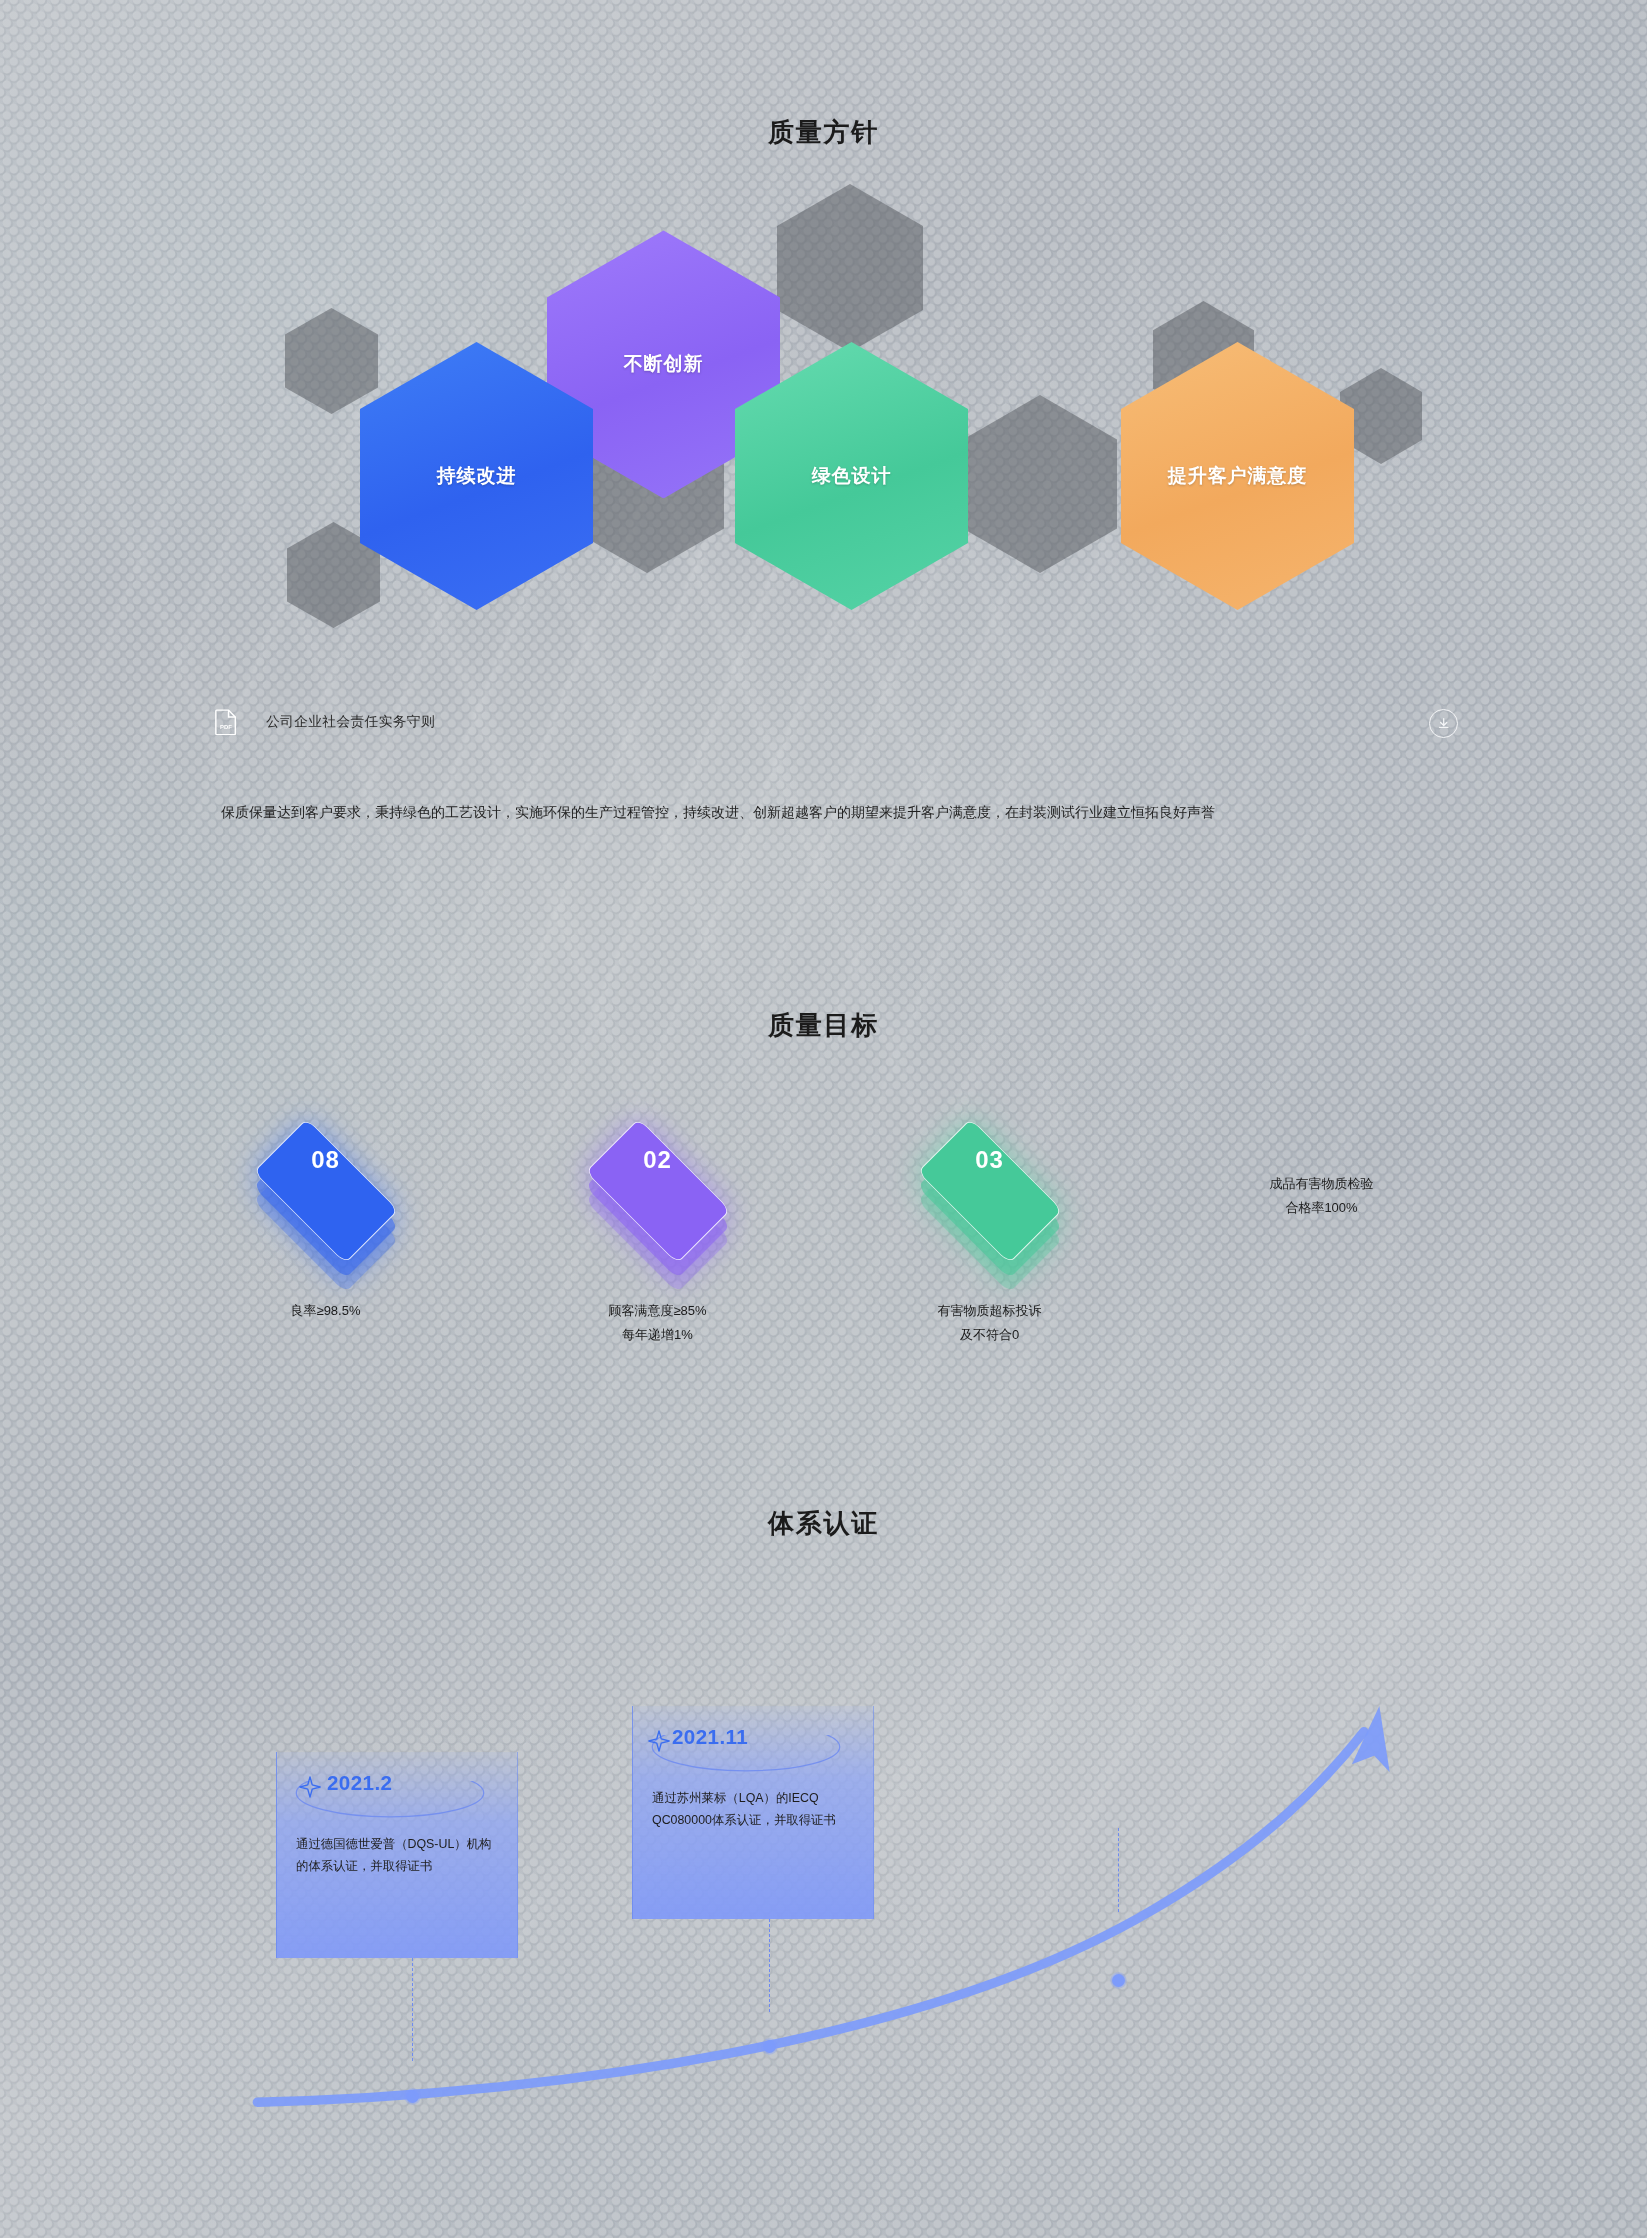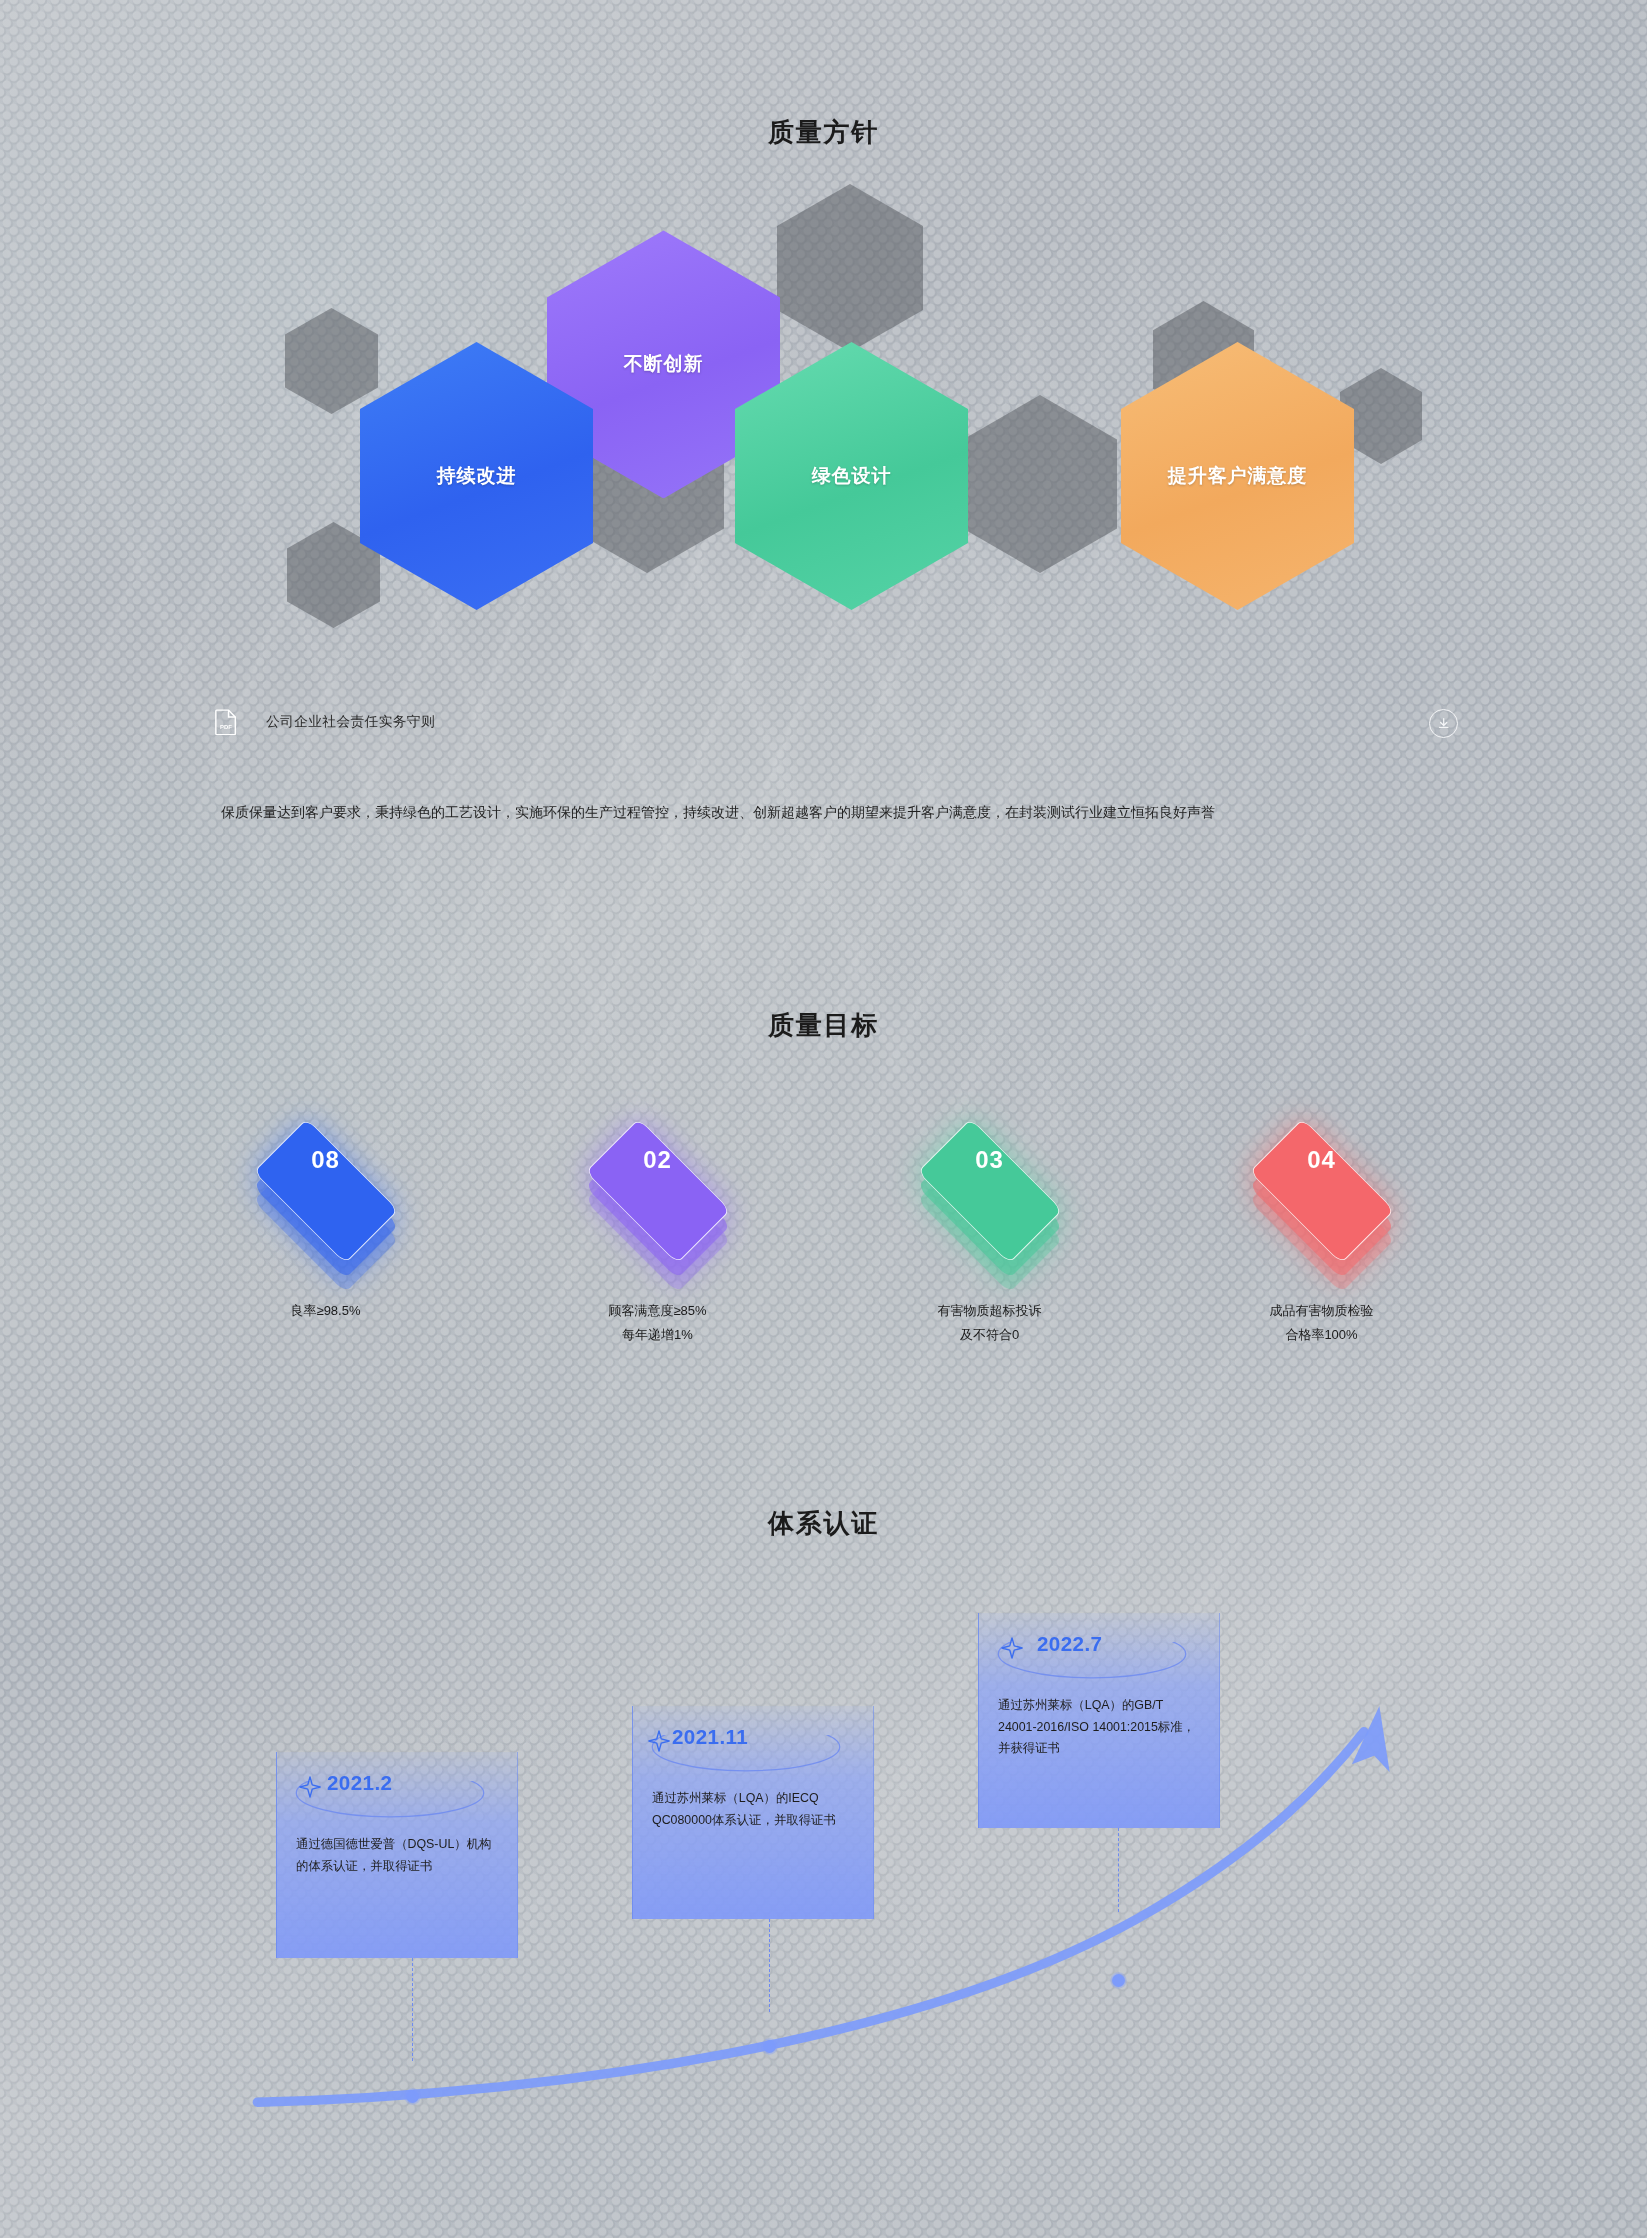--- a/index.html
+++ b/index.html
@@ -302,26 +302,20 @@
         <div class="cube-layer cube-top c-green"></div>
         <div class="cube-num">03</div>
       </div>
       <div class="goal-text">
         <div>有害物质超标投诉</div>
         <div>及不符合0</div>
       </div>
     </div>
 
     <div class="goal">
-      <div class="cube g-red">
-        <div class="cube-layer cube-shadow2 c-red"></div>
-        <div class="cube-layer cube-shadow1 c-red"></div>
-        <div class="cube-layer cube-top c-red"></div>
-        <div class="cube-num">04</div>
-      </div>
       <div class="goal-text">
         <div>成品有害物质检验</div>
         <div>合格率100%</div>
       </div>
     </div>
 
   </div>
 </section>
 
 <section id="sec-cert">
@@ -354,28 +348,18 @@
       </svg>
       <svg class="cert-star" style="left:15.4px;" viewBox="0 0 26 26">
         <path d="M13 1 L15.6 10.4 L25 13 L15.6 15.6 L13 25 L10.4 15.6 L1 13 L10.4 10.4 Z" fill="none" stroke="#3a6df0" stroke-width="1.6" stroke-linejoin="round"></path>
       </svg>
       <div class="cert-date" style="left:39px;">2021.11</div>
       <div class="cert-desc">通过苏州莱标（LQA）的IECQ QC080000体系认证，并取得证书</div>
     </div>
     <div class="dash-line" style="left:769px; top:323px; height:93px;"></div>
     <div class="node-dot" style="left:763px; top:444px;"></div>
 
-    <div class="cert-card" style="left:978px; top:17px; height:215px;">
-      <svg class="cert-swoosh" viewBox="0 0 240 54">
-        <ellipse cx="120" cy="14" rx="110" ry="28" fill="none" stroke="#6f8bf0" stroke-width="1.5" opacity=".85"></ellipse>
-      </svg>
-      <svg class="cert-star" viewBox="0 0 26 26">
-        <path d="M13 1 L15.6 10.4 L25 13 L15.6 15.6 L13 25 L10.4 15.6 L1 13 L10.4 10.4 Z" fill="none" stroke="#3a6df0" stroke-width="1.6" stroke-linejoin="round"></path>
-      </svg>
-      <div class="cert-date" style="left:58px;">2022.7</div>
-      <div class="cert-desc">通过苏州莱标（LQA）的GB/T 24001-2016/ISO 14001:2015标准，并获得证书</div>
-    </div>
     <div class="dash-line" style="left:1118px; top:232px; height:84px;"></div>
     <div class="node-dot" style="left:1112px; top:378px;"></div>
 
   </div>
 </section>
 
 
 </body></html>

